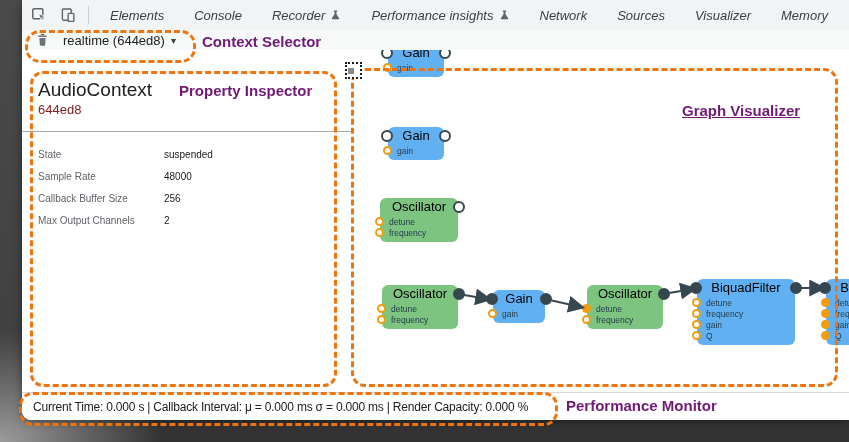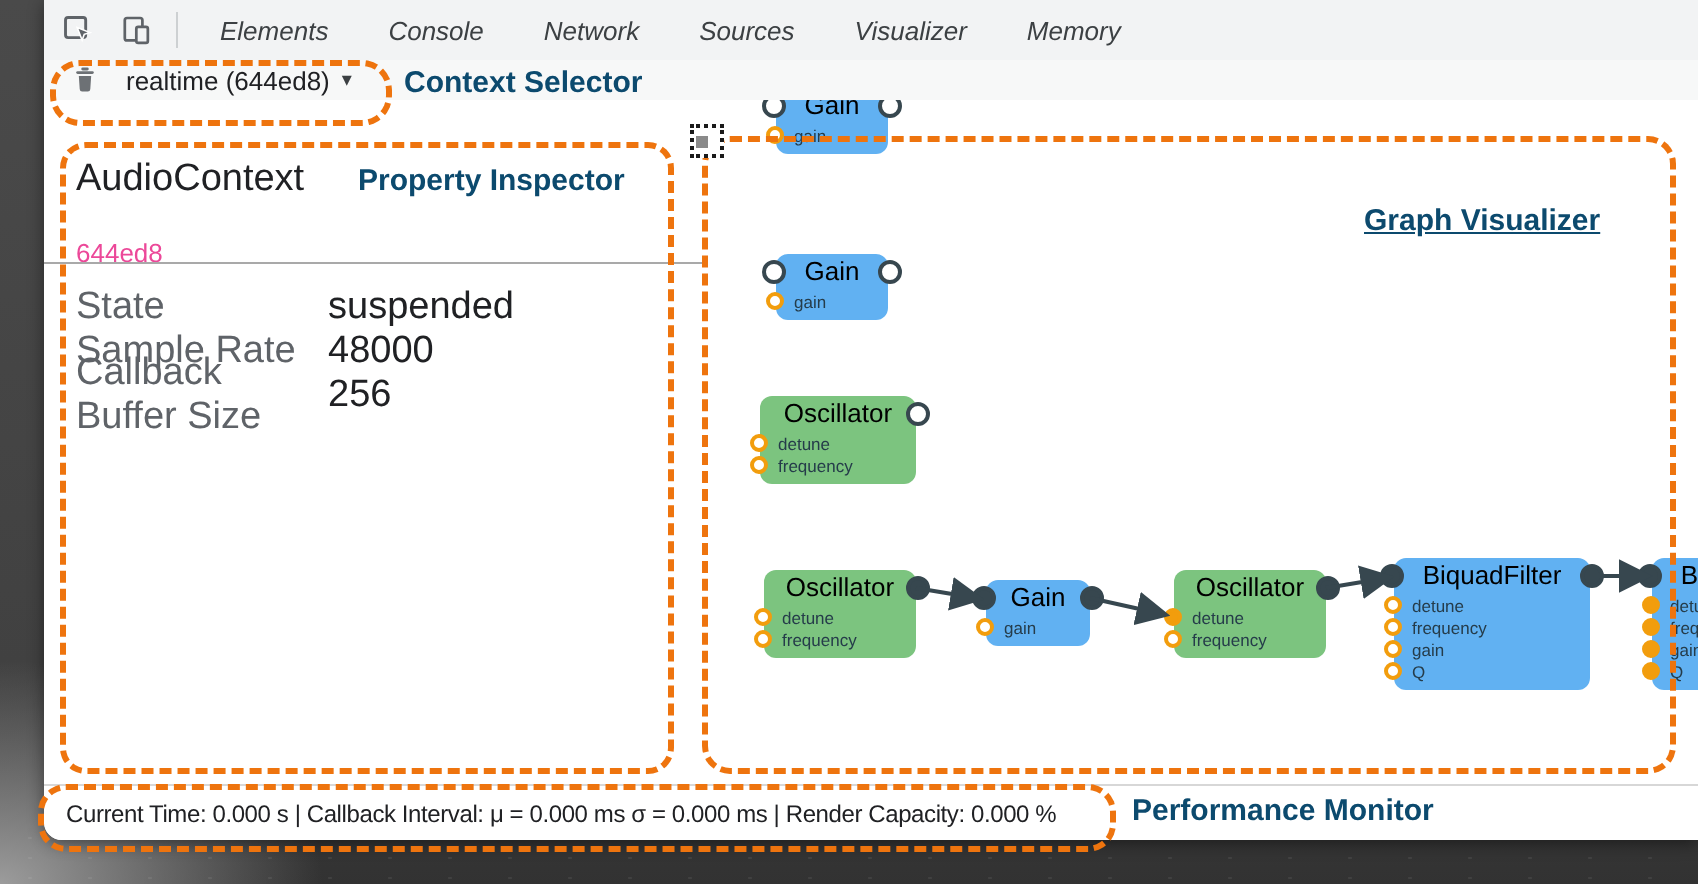--- a/index.html
+++ b/index.html
@@ -30,24 +30,24 @@
   .toolbar{
     position:absolute;left:0;top:30px;width:827px;height:20px;background:#f7f8f8;
     border-bottom:1px solid #0c4a6e;display:flex;align-items:center;
   }
   .trash-btn{margin-left:14px;display:flex;align-items:center;}
   .ctx-select{display:flex;align-items:center;gap:6px;margin-left:14px;font-size:13px;color:#202124;}
   .caret{font-size:10px;color:#3c4043;}
   
   .leftpane{position:absolute;left:0;top:50px;width:330px;height:342px;background:#fff;border-right:1px solid #e4e4e4;}
   .pi-title{position:absolute;left:16px;top:29px;font-size:19px;color:#202124;}
-  .pi-id{position:absolute;left:16px;top:69px;font-size:13px;color:#ec4899;}
+  .pi-id{position:absolute;left:16px;top:52px;font-size:13px;color:#7f1d1d;}
   .pi-rule{position:absolute;left:0;top:81px;width:330px;height:0;border-top:1px solid #a9a9a9;}
   .pi-rows{position:absolute;left:16px;top:93px;width:300px;}
-  .pi-row{display:flex;height:22px;align-items:center;font-size:19px;}
+  .pi-row{display:flex;height:22px;align-items:center;font-size:10px;}
   .pi-label{width:126px;color:#5f6368;}
   .pi-value{color:#202124;}
   
   .canvas{position:absolute;left:330px;top:50px;width:497px;height:342px;background:#fff;overflow:hidden;}
   .node{position:absolute;border-radius:6px;z-index:3;padding-bottom:4px;}
   .node.blue{background:#61b1f2;}
   .node.green{background:#7cc47f;}
   .ntitle{height:18px;line-height:17px;text-align:center;font-size:13px;color:#000;}
   .prow{height:11px;display:flex;align-items:center;position:relative;}
   .pname{font-size:8.5px;color:#253c4a;padding-left:9px;}
@@ -59,21 +59,21 @@
   .port.filled{background:#37474f;}
   .edges{position:absolute;left:0;top:0;z-index:5;pointer-events:none;}
   
   .statusbar{
     position:absolute;left:0;top:392px;width:827px;height:28px;background:#fff;
     border-top:1px solid #d7d7d7;display:flex;align-items:center;border-bottom-left-radius:9px;
   }
   .status-text{margin-left:11px;font-size:12px;color:#202124;letter-spacing:-0.2px;}
   
   .ann-box{position:absolute;border:3px dashed #ee740e;z-index:20;pointer-events:none;}
-  .ann-label{position:absolute;color:#0c4a6e;font-size:15px;font-weight:700;z-index:21;pointer-events:none;white-space:nowrap;}
+  .ann-label{position:absolute;color:#701a75;font-size:15px;font-weight:700;z-index:21;pointer-events:none;white-space:nowrap;}
   .box-ctx{left:25px;top:30px;width:165px;height:27px;border-radius:15px;}
   .box-prop{left:30px;top:71px;width:301px;height:310px;border-radius:13px;}
   .box-graph{left:351px;top:68px;width:481px;height:313px;border-radius:14px;}
   .box-perf{left:19px;top:392px;width:533px;height:28px;border-radius:14px;}
   .lbl-ctx{left:202px;top:33px;}
   .lbl-prop{left:179px;top:82px;}
   .lbl-graph{left:682px;top:102px;text-decoration:underline;}
   .lbl-perf{left:566px;top:397px;}
   .corner-marker{
     position:absolute;left:345px;top:62px;width:13px;height:13px;background:#fff;
@@ -101,20 +101,32 @@
     </div>
     <div class="vsep"></div>
     <div style="display:flex;height:30px;align-items:center;">
         <div class="tab">
           <span>Elements</span>
         </div>
         <div class="tab">
           <span>Console</span>
         </div>
         <div class="tab">
+          <span>Recorder</span>
+          <svg width="11" height="12" viewBox="0 0 16 16">
+            <path d="M5.6 1.6 h4.8 v1.2 l-1.1 1 v2.6 l3.9 6.2 a1.1 1.1 0 0 1 -0.95 1.7 H3.75 a1.1 1.1 0 0 1 -0.95 -1.7 l3.9 -6.2 V3.8 l-1.1 -1 Z" fill="#5f6368"></path>
+          </svg>
+        </div>
+        <div class="tab">
+          <span>Performance insights</span>
+          <svg width="11" height="12" viewBox="0 0 16 16">
+            <path d="M5.6 1.6 h4.8 v1.2 l-1.1 1 v2.6 l3.9 6.2 a1.1 1.1 0 0 1 -0.95 1.7 H3.75 a1.1 1.1 0 0 1 -0.95 -1.7 l3.9 -6.2 V3.8 l-1.1 -1 Z" fill="#5f6368"></path>
+          </svg>
+        </div>
+        <div class="tab">
           <span>Network</span>
         </div>
         <div class="tab">
           <span>Sources</span>
         </div>
         <div class="tab">
           <span>Visualizer</span>
         </div>
         <div class="tab">
           <span>Memory</span>
@@ -145,20 +157,24 @@
           <span class="pi-label">State</span>
           <span class="pi-value">suspended</span>
         </div>
         <div class="pi-row">
           <span class="pi-label">Sample Rate</span>
           <span class="pi-value">48000</span>
         </div>
         <div class="pi-row">
           <span class="pi-label">Callback Buffer Size</span>
           <span class="pi-value">256</span>
+        </div>
+        <div class="pi-row">
+          <span class="pi-label">Max Output Channels</span>
+          <span class="pi-value">2</span>
         </div>
       </div>
   </div>
 
   <div class="canvas">
     <svg class="edges" width="497" height="342">
       <defs>
         <marker id="arrow" viewBox="0 0 10 10" refX="7.5" refY="5" markerWidth="8.5" markerHeight="8.5" orient="auto-start-reverse">
           <path d="M0 0 L10 5 L0 10 z" fill="#37474f"></path>
         </marker>

